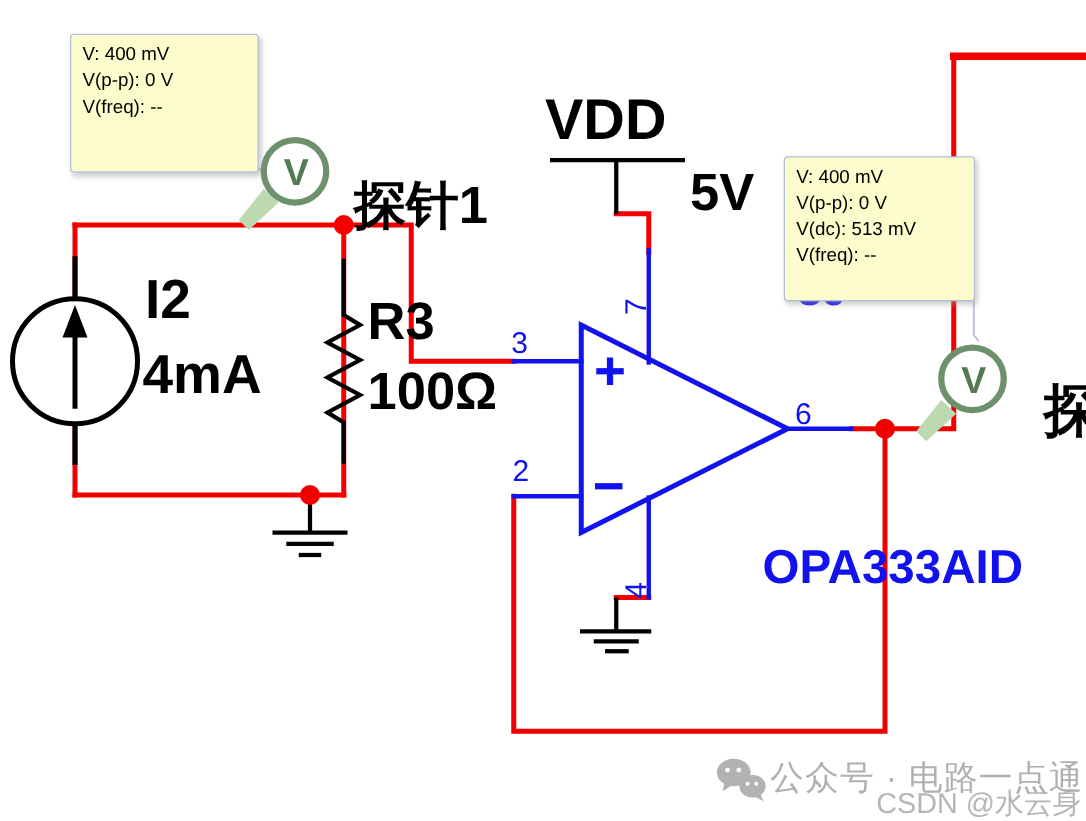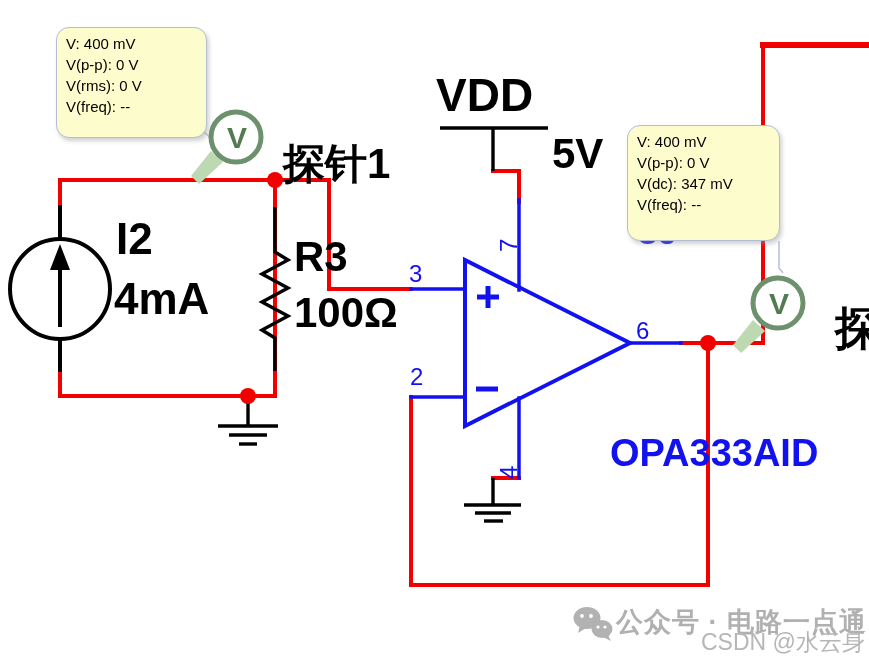--- a/index.html
+++ b/index.html
@@ -24,30 +24,30 @@
   .pin-num{fill:var(--component_blue);font-size:24px;}
   .probe-ring{fill:#ffffff;stroke:var(--probe_green_ring);stroke-width:5;}
   .probe-v{fill:var(--probe_green_text);font-size:30px;font-weight:bold;text-anchor:middle;}
   .probe-handle{fill:var(--probe_handle_green);stroke:none;}
   .leader{stroke:var(--leader_line);stroke-width:1.5;fill:none;}
 
   .tooltip{
     position:absolute;z-index:10;box-sizing:border-box;
     background:var(--tooltip_bg);
     border:1px solid var(--tooltip_border);
-    border-radius:13px;
+    border-radius:3px;
     box-shadow:2px 3px 4px rgba(150,150,150,0.45);
     padding:5px 4px 0 9px;
     font-size:15px;line-height:21px;color:#000;overflow:hidden;
   }
   #tooltip1{left:56px;top:27px;width:151px;height:111px;}
   #tooltip2{left:627px;top:125px;width:153px;height:116px;}
 
   .watermark{position:absolute;z-index:12;color:var(--watermark_gray);}
-  #wm-main{left:616px;top:604px;font-size:27px;letter-spacing:1px;font-weight:bold;}
+  #wm-main{left:616px;top:604px;font-size:27px;letter-spacing:1px;}
   #wm-csdn{left:701px;top:627px;font-size:23px;color:var(--watermark_gray2);}
   #wm-icon{left:572px;top:606px;}
 </style>
 </head>
 <body>
 
 <svg id="schematic" width="869" height="657" viewBox="0 0 869 657">
 
   <g>
     <polyline class="wire" points="60,180 275,180"></polyline>
@@ -140,28 +140,27 @@
     <polygon class="probe-handle" points="753,320 765,331 741,353 733,345"></polygon>
     <circle class="probe-ring" cx="778" cy="303" r="25"></circle>
     <text class="probe-v" x="779" y="314">V</text>
   </g>
   <text class="lbl-black" x="835" y="344" font-size="46">探</text>
 </svg>
 
 <div class="tooltip" id="tooltip1">
   <div>V: 400 mV</div>
   <div>V(p-p): 0 V</div>
-  <div>V(rms): 0 V</div>
   <div>V(freq): --</div>
 </div>
 
 <div class="tooltip" id="tooltip2">
   <div>V: 400 mV</div>
   <div>V(p-p): 0 V</div>
-  <div>V(dc): 347 mV</div>
+  <div>V(dc): 513 mV</div>
   <div>V(freq): --</div>
 </div>
 
 <svg class="watermark" id="wm-icon" width="44" height="36" viewBox="0 0 44 36">
   <ellipse cx="15" cy="12" rx="13.5" ry="11" fill="#b2b2b2"></ellipse>
   <polygon points="8,19 6,27 14,22" fill="#b2b2b2"></polygon>
   <circle cx="10" cy="10" r="1.9" fill="#ffffff"></circle>
   <circle cx="19" cy="10" r="1.9" fill="#ffffff"></circle>
   <ellipse cx="30" cy="23" rx="10.5" ry="9" fill="#b2b2b2"></ellipse>
   <polygon points="36,29 39,35 31,31" fill="#b2b2b2"></polygon>

